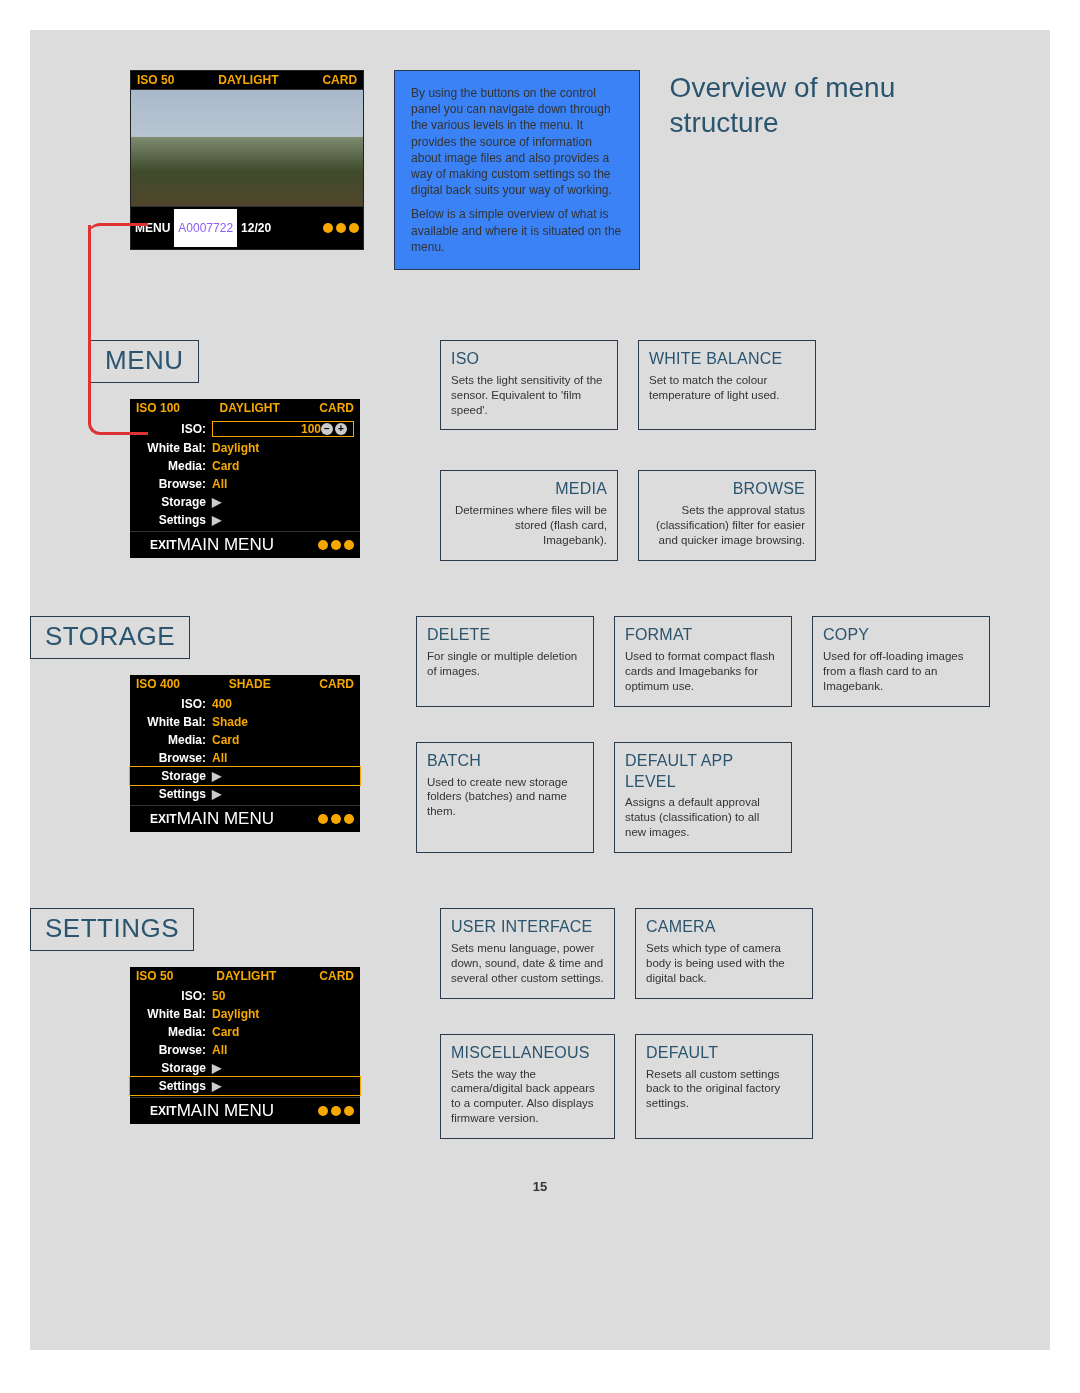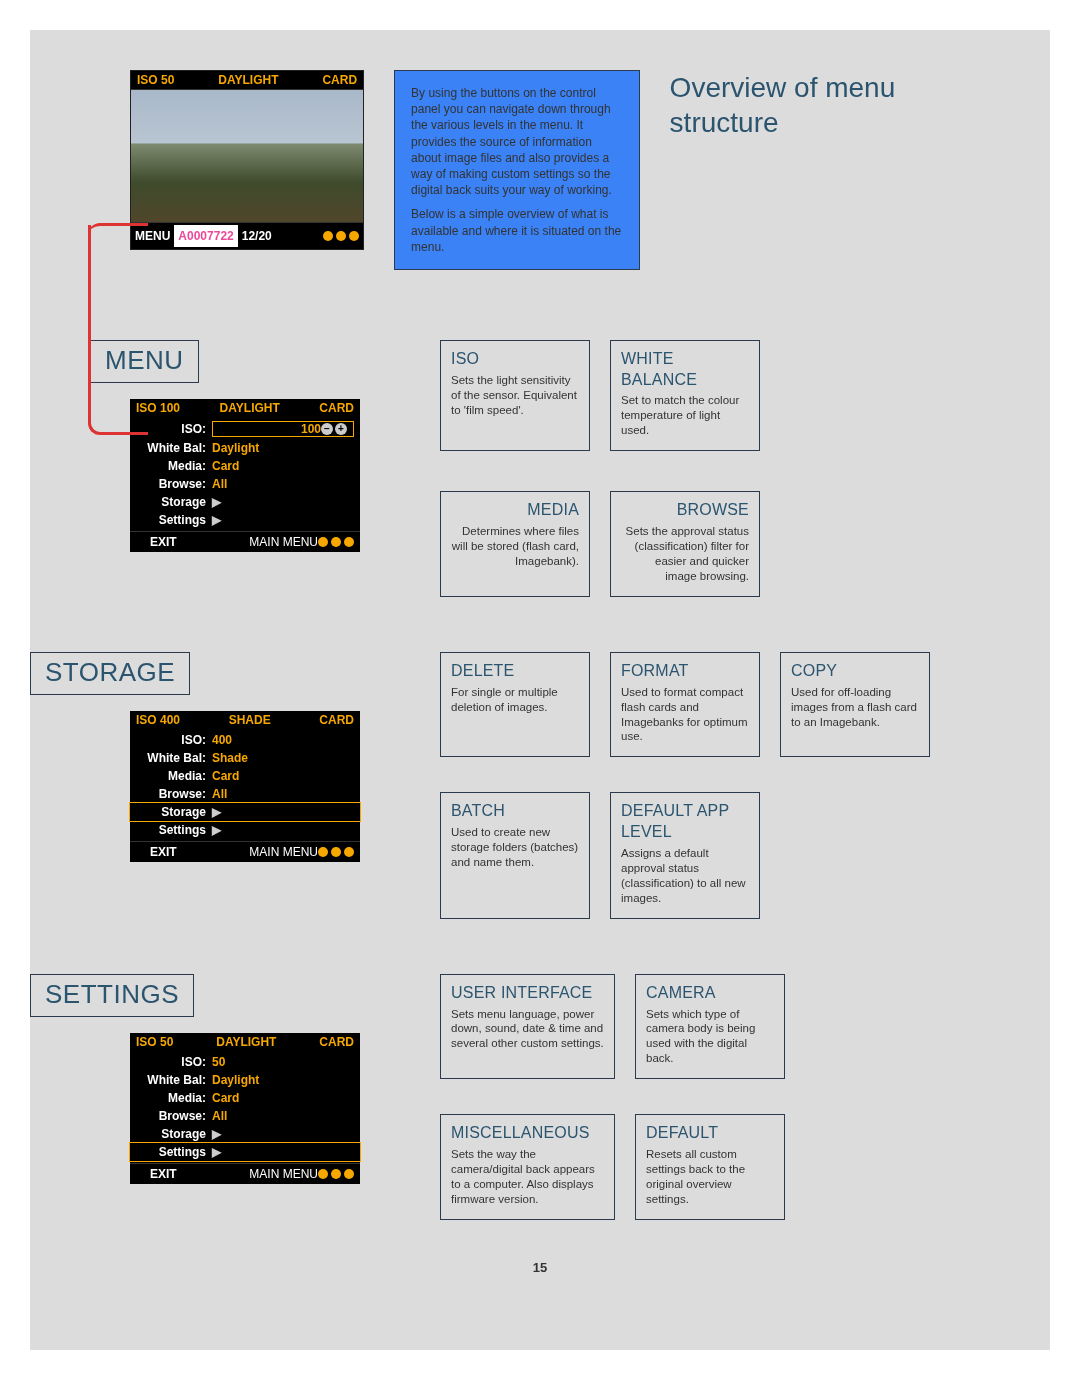--- a/index.html
+++ b/index.html
@@ -48,21 +48,21 @@
   .lcd-photo .footer {
     display: flex;
     align-items: center;
     background: #000;
     font-size: 12px;
     padding: 2px 4px;
     gap: 4px;
     color: #fff;
   }
   .lcd-photo .footer .menu-btn { color:#fff; font-weight:bold; }
-  .lcd-photo .footer .fid { background:#fff; color:#ec4899; padding:4px 4px; font-weight:bold;}
+  .lcd-photo .footer .fid { background:#fff; color:#8b5cf6; padding:12px 4px; font-weight:normal;}
   .lcd-photo .footer .count { color:#fff; }
   .lcd-photo .footer .dots { margin-left:auto; display:flex; gap:3px;}
   .dot { width:10px; height:10px; border-radius:50%; background:#f7a800;}
   .intro-box {
     border: 1px solid #2b3b4d;
     background: #3b82f6;
     padding: 14px 16px;
     width: 260px;
     font-size: 12px;
     line-height: 1.35;
@@ -135,31 +135,31 @@
     display:flex; justify-content:flex-end; align-items:center;
   }
   .pm { display:flex; gap:2px; }
   .pm span { width:12px;height:12px;border-radius:50%;background:#ccc;color:#000;font-size:10px;line-height:12px;text-align:center;font-weight:bold;}
   .lcd-menu .row .arrow { color:#ccc; }
   .lcd-menu .bottom {
     display:flex; align-items:center; padding:3px 6px; background:#000;
     border-top:1px solid #333;
   }
   .lcd-menu .bottom .exit { color:#fff; font-weight:bold;margin-left:14px; }
-  .lcd-menu .bottom .center { flex:1; text-align:right; color:#fff; font-size:12px;}
+  .lcd-menu .bottom .center { flex:1; text-align:left; color:#fff; font-size:17px;}
   .lcd-menu .bottom .dots { display:flex; gap:3px; }
 
   
   .cards { display: flex; flex-direction: column; gap: 10px; flex:1; }
   .card-row { display:flex; gap:20px; }
   .card {
     border: 1px solid #2b3b4d;
     background: #dcdcdc;
     padding: 8px 10px 12px 10px;
-    width: 150px;
+    width: 178px;
     font-size: 11.5px;
     line-height: 1.3;
     color: #333;
   }
   .card.wide { width: 175px; }
   .card .head { color:#2b546f; font-size:16px; font-weight:400; margin-bottom:3px; text-transform:uppercase; letter-spacing:0.2px;}
 
   .page-num { text-align:center; font-weight:bold; font-size:13px; margin-top:40px;}
 </style>
 </head>
@@ -404,20 +404,20 @@
           <div>Sets which type of camera body is being used with the digital back.</div>
         </div>
       </div>
       <div class="card-row" style="margin-top:25px;">
         <div class="card wide">
           <div class="head">MISCELLANEOUS</div>
           <div>Sets the way the camera/digital back appears to a computer. Also displays firmware version.</div>
         </div>
         <div class="card">
           <div class="head">DEFAULT</div>
-          <div>Resets all custom settings back to the original overview settings.</div>
+          <div>Resets all custom settings back to the original factory settings.</div>
         </div>
       </div>
     </div>
   </div>
 
   <div class="page-num">15</div>
 </div>
 
 </body></html>

